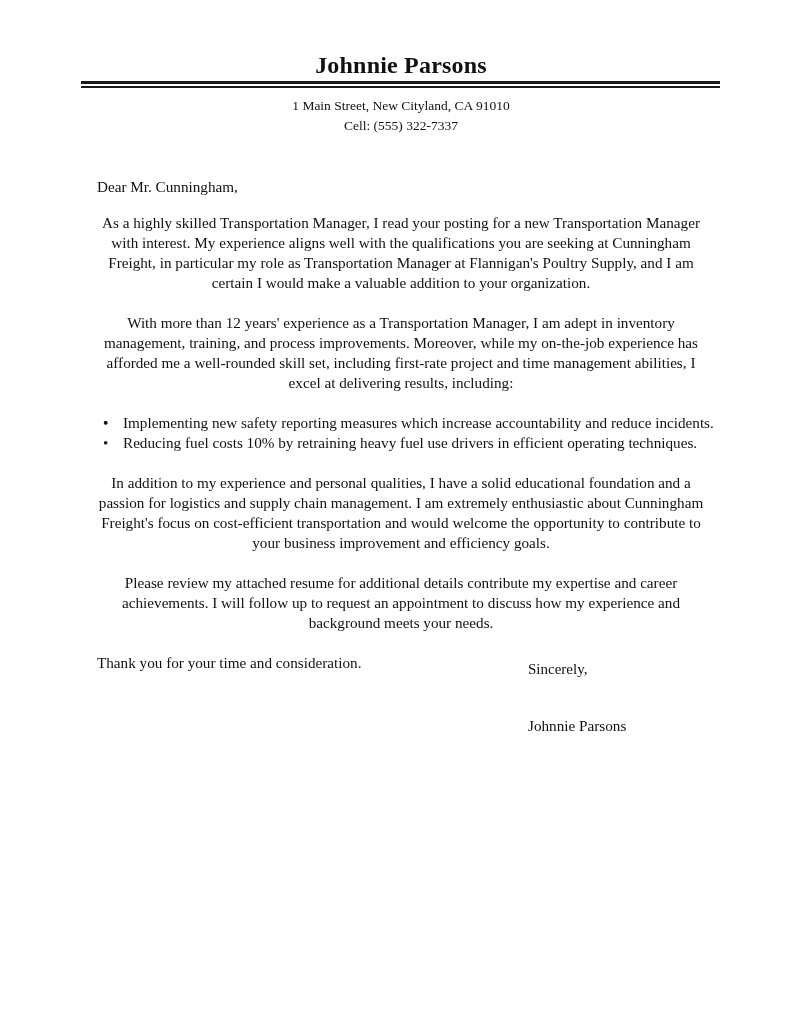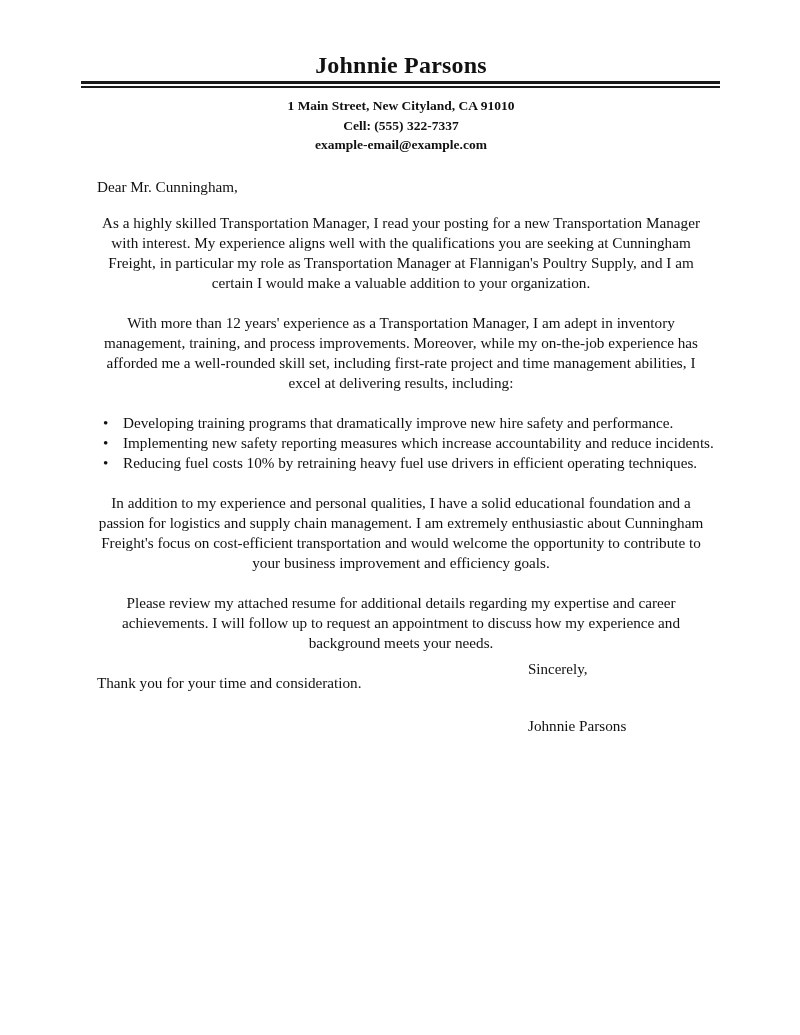--- a/index.html
+++ b/index.html
@@ -5,21 +5,21 @@
     html, body { margin: 0; padding: 0; background: #ffffff; }
     body { width: 800px; height: 1035px; position: relative; overflow: hidden;
            font-family: "Liberation Serif", "DejaVu Serif", serif; color: #111; }
     .page { position: absolute; left: 81px; top: 0; width: 640px; }
     .name { position: absolute; left: 0; width: 640px; top: 51px; text-align: center;
             font-weight: bold; font-size: 24px; letter-spacing: 0.2px; line-height: 28px; }
     .rule1 { position: absolute; left: 0; width: 639px; top: 81px; height: 3px; background: #1a1a1a; }
     .rule2 { position: absolute; left: 0; width: 639px; top: 86px; height: 2px; background: #1a1a1a; }
     .contact { position: absolute; left: 0; width: 640px; top: 96px; text-align: center;
                font-size: 13.5px; line-height: 19.5px; }
-    .contact div { white-space: nowrap; font-weight: bold; }
+    .contact div { white-space: nowrap; }
     .body { position: absolute; left: 0; width: 640px; top: 161px; font-size: 15.2px; line-height: 20px; }
     .body p { margin: 16px; }
     .salutation { margin-bottom: 14px !important; }
     .para { margin-bottom: 20px !important; text-align: center; }
     ul.bullets { margin: 0 0 20px 0; padding: 0; list-style: none; }
     ul.bullets li { position: relative; padding-left: 42px; line-height: 20px; white-space: nowrap; }
     ul.bullets li .dot { position: absolute; left: 22px; top: 0; }
     .closing { position: absolute; left: 447px; top: 659px; font-size: 15px; line-height: 20px; }
     .signature { position: absolute; left: 447px; top: 716px; font-size: 15.2px; line-height: 20px; }
   </style>
@@ -27,41 +27,39 @@
 <body>
 
 <div class="page">
   <div class="name">Johnnie Parsons</div>
   <div class="rule1"></div>
   <div class="rule2"></div>
 
   <div class="contact">
     <div>1 Main Street, New Cityland, CA 91010</div>
     <div>Cell: (555) 322-7337</div>
-    <div>example-email@example.com</div>
   </div>
 
   <div class="body">
     <p class="salutation">Dear Mr. Cunningham,</p>
     <p class="para">As a highly skilled Transportation Manager, I read your posting for a new Transportation Manager with interest. My experience aligns well with the qualifications you are seeking at Cunningham Freight, in particular my role as Transportation Manager at Flannigan's Poultry Supply, and I am certain I would make a valuable addition to your organization.</p>
     <p class="para">With more than 12 years' experience as a Transportation Manager, I am adept in inventory management, training, and process improvements. Moreover, while my on-the-job experience has afforded me a well-rounded skill set, including first-rate project and time management abilities, I excel at delivering results, including:</p>
     <ul class="bullets">
       <li>
         <span class="dot">•</span>
-        <span>Developing training programs that dramatically improve new hire safety and performance.</span>
       </li>
       <li>
         <span class="dot">•</span>
         <span>Implementing new safety reporting measures which increase accountability and reduce incidents.</span>
       </li>
       <li>
         <span class="dot">•</span>
         <span>Reducing fuel costs 10% by retraining heavy fuel use drivers in efficient operating techniques.</span>
       </li>
     </ul>
     <p class="para">In addition to my experience and personal qualities, I have a solid educational foundation and a passion for logistics and supply chain management. I am extremely enthusiastic about Cunningham Freight's focus on cost-efficient transportation and would welcome the opportunity to contribute to your business improvement and efficiency goals.</p>
-    <p class="para">Please review my attached resume for additional details regarding my expertise and career achievements. I will follow up to request an appointment to discuss how my experience and background meets your needs.</p>
+    <p class="para">Please review my attached resume for additional details contribute my expertise and career achievements. I will follow up to request an appointment to discuss how my experience and background meets your needs.</p>
     <p>Thank you for your time and consideration.</p>
   </div>
 
   <div class="closing">Sincerely,</div>
   <div class="signature">Johnnie Parsons</div>
 </div>
 
 </body></html>

